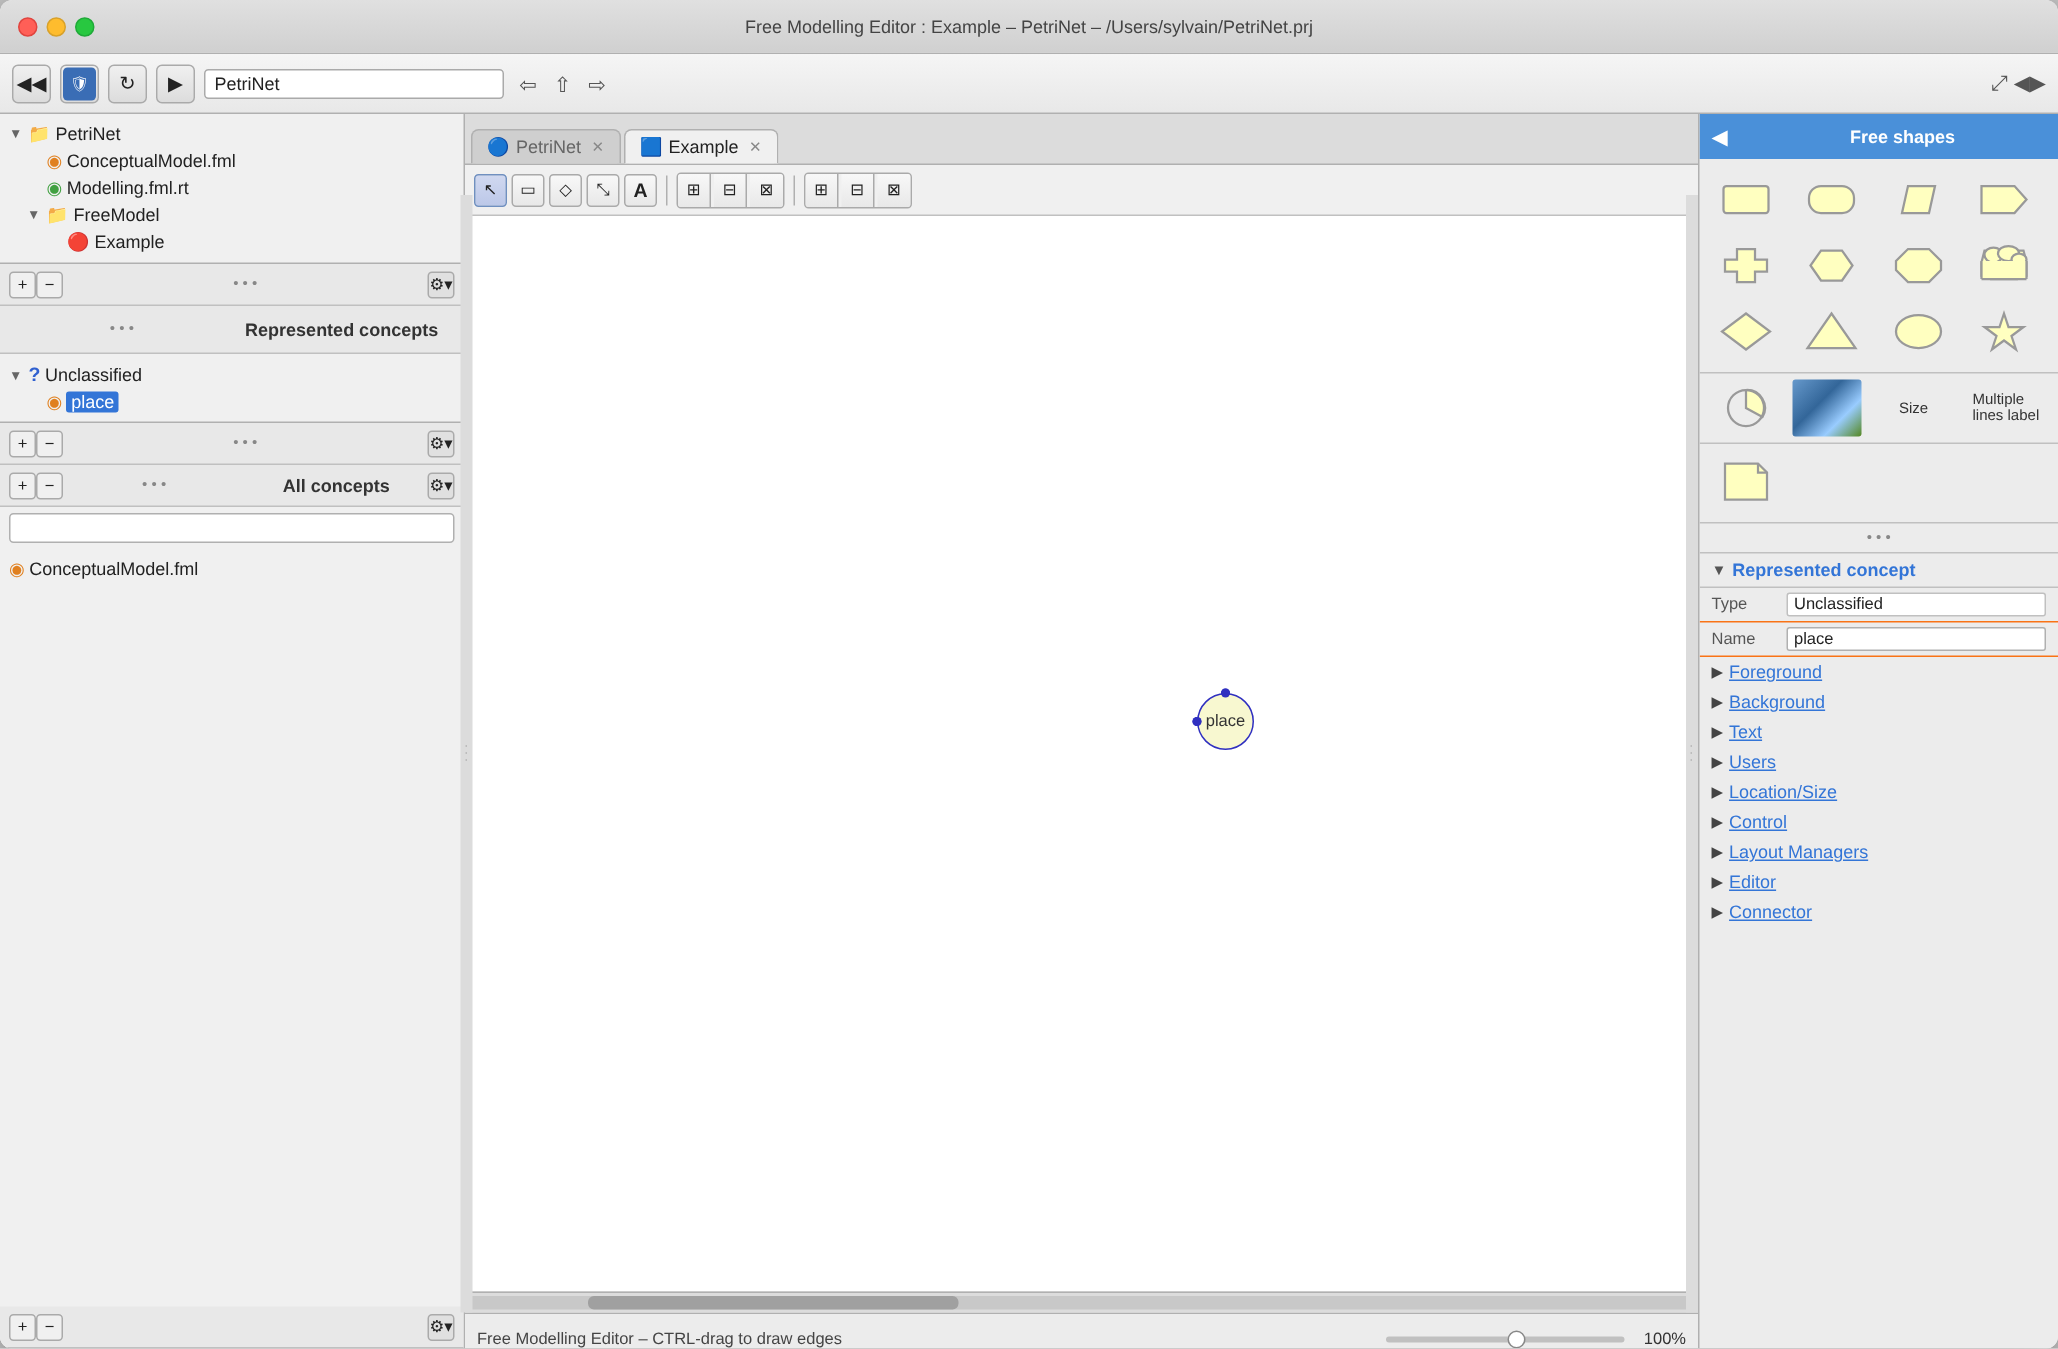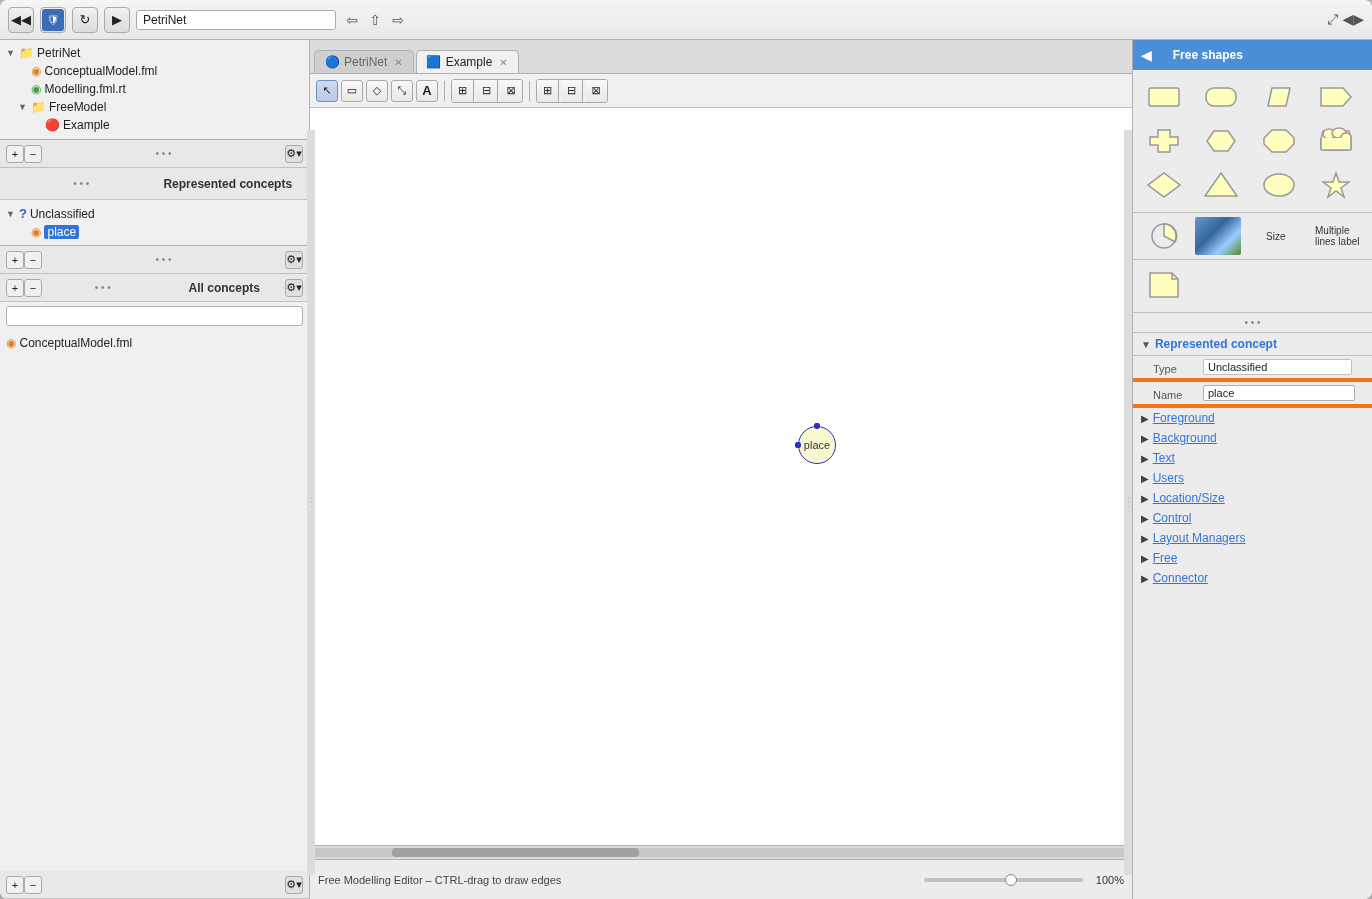--- a/index.html
+++ b/index.html
@@ -80,51 +80,51 @@
     .canvas-inner { width: 100%; height: 100%; position: relative; }
     .place-node { position: absolute; width: 38px; height: 38px; border-radius: 50%; border: 1.5px solid #3030c0; background: #f8f8d0; display: flex; align-items: center; justify-content: center; cursor: move; }
     .place-handle { position: absolute; width: 6px; height: 6px; background: #3030c0; border-radius: 50%; }
 
     
     .canvas-scrollbar { height: 14px; background: #dcdcdc; border-top: 1px solid #b0b0b0; position: relative; }
     .scrollbar-track { position: absolute; left: 0; right: 0; top: 2px; bottom: 2px; background: #c8c8c8; border-radius: 4px; }
     .scrollbar-thumb { position: absolute; left: 10%; width: 30%; top: 0; bottom: 0; background: #a0a0a0; border-radius: 4px; }
 
     
-    .statusbar { height: 40px; background: #ececec; border-top: 1px solid #b0b0b0; display: flex; align-items: center; padding: 0 8px; gap: 8px; }
+    .statusbar { height: 24px; background: #ececec; border-top: 1px solid #b0b0b0; display: flex; align-items: flex-end; padding: 0 8px; gap: 8px; }
     .status-text { font-size: 11px; color: #444; flex: 1; }
     .zoom-slider-area { display: flex; align-items: center; gap: 6px; width: 200px; }
     .zoom-slider { flex: 1; height: 4px; background: #c0c0c0; border-radius: 2px; position: relative; }
     .zoom-thumb { position: absolute; width: 12px; height: 12px; border-radius: 50%; background: white; border: 1px solid #888; top: -4px; left: 55%; transform: translateX(-50%); }
     .zoom-pct { font-size: 11px; color: #333; width: 35px; text-align: right; }
 
     
     .right-panel { width: 240px; background: #ececec; border-left: 1px solid #b0b0b0; display: flex; flex-direction: column; overflow: hidden; flex-shrink: 0; }
 
     
     .shapes-header { height: 30px; background: #4a90d9; display: flex; align-items: center; justify-content: space-between; padding: 0 8px; }
     .shapes-header-btn { color: white; font-size: 14px; cursor: pointer; }
-    .shapes-title { color: white; font-size: 12px; font-weight: 600; flex: 1; margin-left: 21px; }
+    .shapes-title { color: white; font-size: 12px; font-weight: 600; text-align: center; flex: 1; margin-left: 21px; }
 
     
     .shapes-grid { display: grid; grid-template-columns: repeat(4, 1fr); gap: 6px; padding: 8px; border-bottom: 1px solid #c0c0c0; }
     .shape-cell { width: 46px; height: 38px; display: flex; align-items: center; justify-content: center; cursor: pointer; }
     .shape-svg { width: 38px; height: 30px; }
 
     
     .label-row { display: flex; align-items: center; padding: 4px 8px; gap: 8px; border-bottom: 1px solid #c0c0c0; }
     .label-cell { display: flex; flex-direction: column; align-items: center; gap: 2px; cursor: pointer; flex: 1; }
     .label-text-sm { font-size: 10px; color: #333; }
 
     
     .rep-concept-panel { flex: 1; overflow: auto; padding: 0; }
     .rep-concept-header { padding: 4px 8px; display: flex; align-items: center; gap: 4px; border-bottom: 1px solid #c0c0c0; }
     .rep-concept-title { font-size: 12px; color: #3375d7; font-weight: 600; cursor: pointer; }
     .rep-concept-arrow { color: #555; font-size: 10px; }
-    .prop-row { display: flex; align-items: flex-end; padding: 3px 20px; border-bottom: 4px solid #f97316; }
+    .prop-row { display: flex; align-items: center; padding: 3px 8px; border-bottom: 1px solid #f97316; }
     .prop-label { width: 50px; font-size: 11px; color: #555; flex-shrink: 0; }
     .prop-value { flex: 1; font-size: 11px; color: #222; background: white; border: 1px solid #c0c0c0; padding: 1px 4px; border-radius: 2px; }
     .expandable-row { display: flex; align-items: center; padding: 3px 8px; cursor: pointer; }
     .expandable-arrow { color: #444; font-size: 10px; margin-right: 4px; }
     .expandable-label { font-size: 12px; color: #3375d7; text-decoration: underline; cursor: pointer; }
 
     
     .selected-item { background: #3375d7; color: white; border-radius: 2px; padding: 0 3px; }
 
     
@@ -132,20 +132,28 @@
     .resize-dots { color: #999; font-size: 8px; writing-mode: vertical-lr; letter-spacing: 2px; }
 
     
     .image-cell { width: 46px; height: 38px; background: linear-gradient(135deg, #6699cc 0%, #336699 40%, #99ccff 70%, #558822 100%); border-radius: 2px; }
   </style>
 </head>
 <body>
 
 <div class="window">
 
+  <div class="titlebar">
+    <div class="traffic-lights">
+      <div class="tl tl-red"></div>
+      <div class="tl tl-yellow"></div>
+      <div class="tl tl-green"></div>
+    </div>
+    <span class="title-text">Free Modelling Editor : Example – PetriNet – /Users/sylvain/PetriNet.prj</span>
+  </div>
 
   <div class="toolbar">
     <div class="toolbar-btn">◀◀</div>
     <div class="toolbar-btn">
       <div class="toolbar-icon-shield">🛡</div>
     </div>
     <div class="toolbar-btn">↻</div>
     <div class="toolbar-btn">▶</div>
     <div class="toolbar-path">PetriNet</div>
     <div class="toolbar-nav-btns">
@@ -491,21 +499,21 @@
         <div class="expandable-row">
           <span class="expandable-arrow">▶</span>
           <span class="expandable-label">Control</span>
         </div>
         <div class="expandable-row">
           <span class="expandable-arrow">▶</span>
           <span class="expandable-label">Layout Managers</span>
         </div>
         <div class="expandable-row">
           <span class="expandable-arrow">▶</span>
-          <span class="expandable-label">Free</span>
+          <span class="expandable-label">Editor</span>
         </div>
         <div class="expandable-row">
           <span class="expandable-arrow">▶</span>
           <span class="expandable-label">Connector</span>
         </div>
       </div>
 
     </div>
 
   </div>

